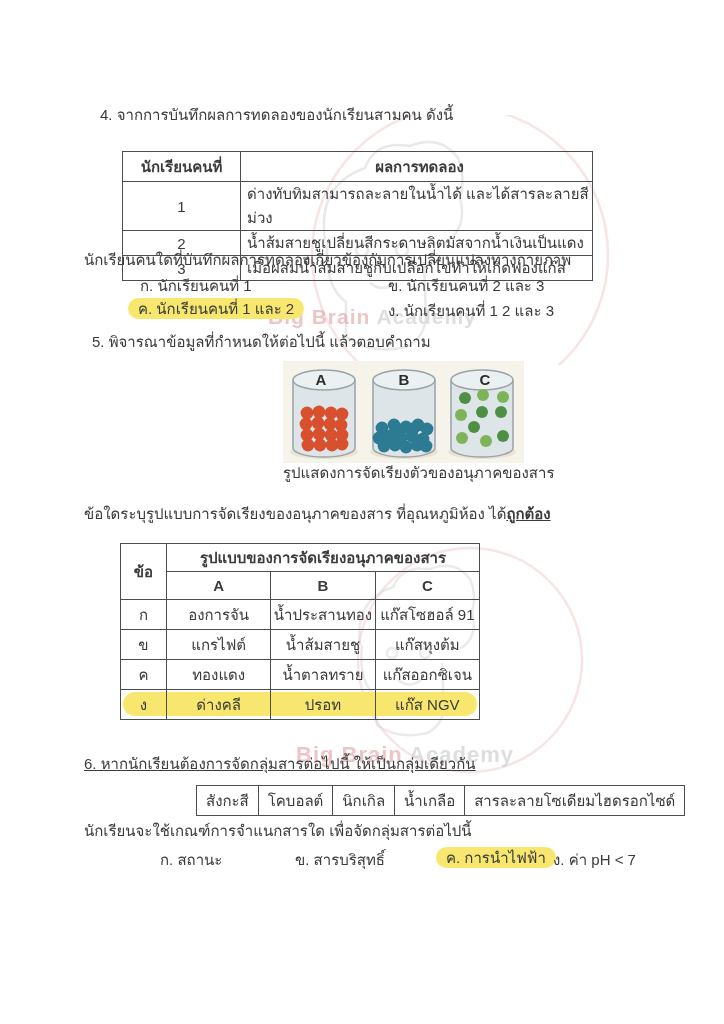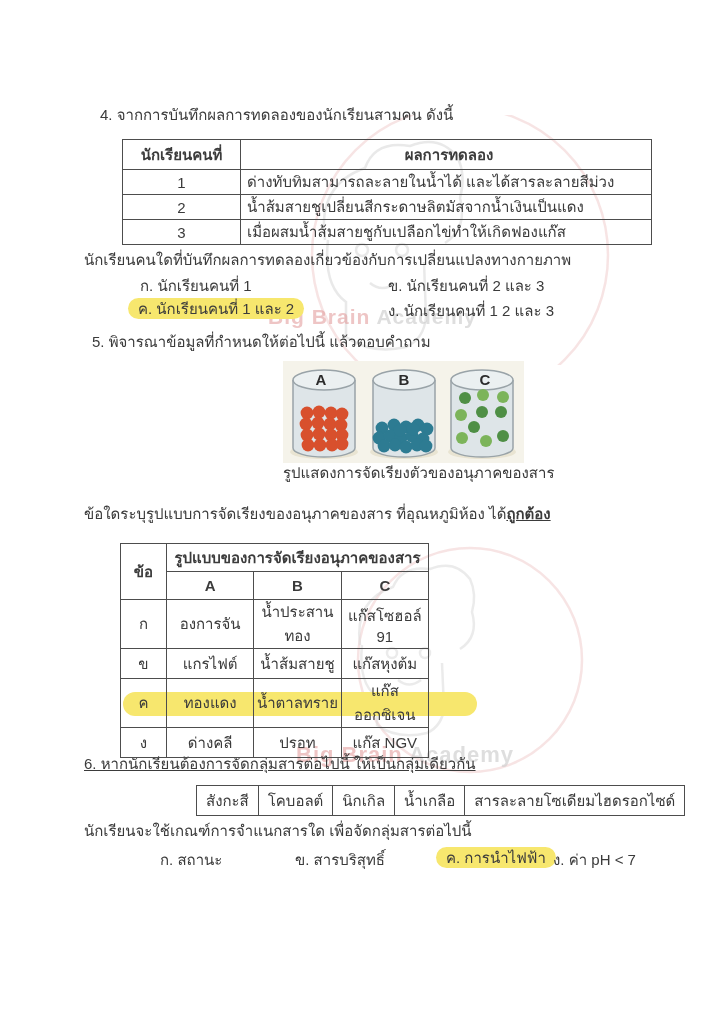--- a/index.html
+++ b/index.html
@@ -17,29 +17,29 @@
 
   
   .hl-pill { background:#f7e76e; border-radius:11px; padding:2px 10px; }
 
   
   table { border-collapse:collapse; background:transparent; position:relative; z-index:2; }
   td, th { border:1.2px solid #4d4d4d; font-size:15px; color:#3b3b3b; font-weight:normal; }
   th { font-weight:bold; text-align:center; }
 
   
-  #t1 { position:absolute; left:122px; top:139px; width:530px; table-layout:fixed; }
+  #t1 { position:absolute; left:122px; top:151px; width:471px; table-layout:fixed; }
   #t1 th { height:30px; }
   #t1 td { height:24px; }
   #t1 .c1 { width:118px; text-align:center; }
   #t1 .c2 { text-align:left; padding-left:6px; }
 
   
   #t2wrap { position:absolute; left:120px; top:543px; width:360px; }
-  #t2 { width:309px; table-layout:fixed; }
+  #t2 { width:360px; table-layout:fixed; }
   #t2 th { height:28px; }
   #t2 td { height:30px; text-align:center; }
   #t2 .cw0 { width:46px; } #t2 .cw1 { width:100px; } #t2 .cw2 { width:114px; } #t2 .cw3 { width:100px; }
   #t2marker { position:absolute; left:3px; top:149px; width:354px; height:24px;
               background:#f7e76e; border-radius:12px; z-index:1; }
 
   
   #t3 { position:absolute; left:196px; top:785px; }
   #t3 td { height:30px; text-align:left; padding:0 9px; }
 

